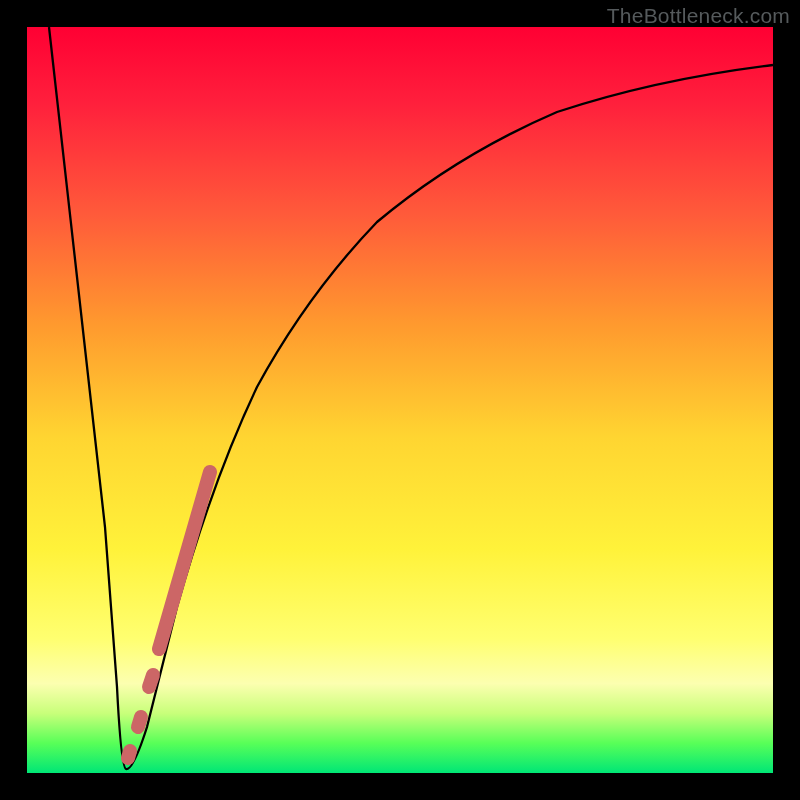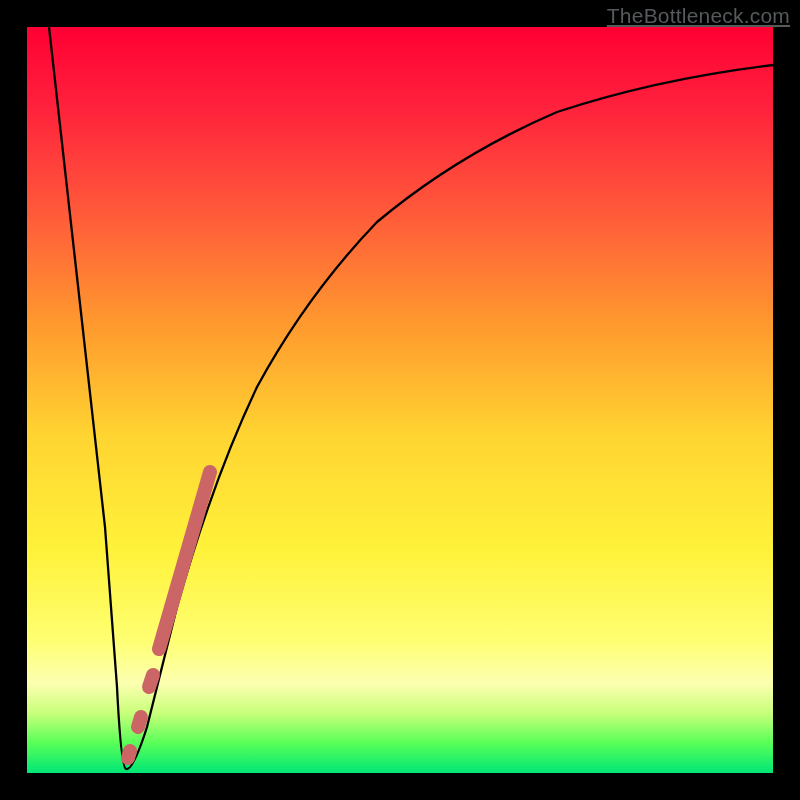--- a/index.html
+++ b/index.html
@@ -40,21 +40,20 @@
   }
   .watermark {
     position: absolute;
     top: 4px;
     right: 10px;
     color: #555a5c;
     font-size: 21px;
     font-weight: 500;
     letter-spacing: 0.2px;
     user-select: none;
-    text-decoration: underline;
   }
   svg {
     position: absolute;
     left: 0;
     top: 0;
   }
   .curve {
     fill: none;
     stroke: #000;
     stroke-width: 2.3;

